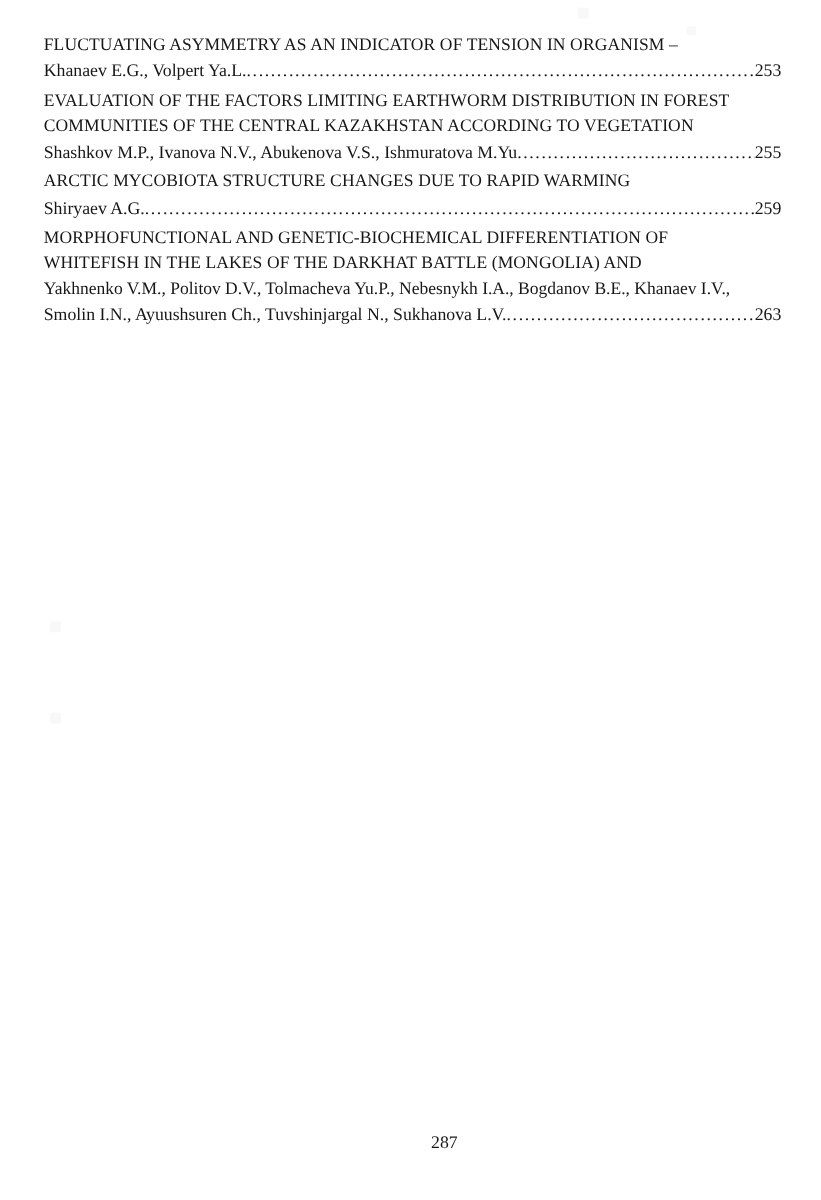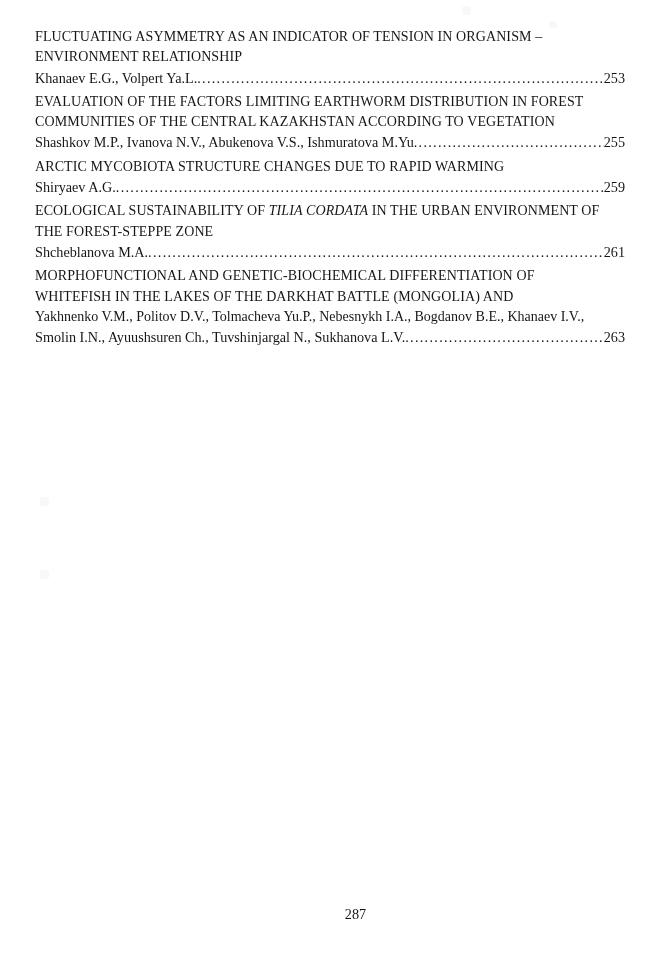--- a/index.html
+++ b/index.html
@@ -65,21 +65,20 @@
     border-radius: 2px;
   }
 </style>
 </head>
 <body>
 
 <div class="page">
   <div id="entries">
       <div class="entry">
         <div class="title-line"><span>FLUCTUATING ASYMMETRY AS AN INDICATOR OF TENSION IN ORGANISM –</span></div>
-        <div class="title-line"><span>ENVIRONMENT RELATIONSHIP</span></div>
         <div class="author-row">
           <span class="authors">Khanaev E.G., Volpert Ya.L.</span>
           <span class="leader"></span>
           <span class="pnum">253</span>
         </div>
       </div>
       <div class="entry">
         <div class="title-line"><span>EVALUATION OF THE FACTORS LIMITING EARTHWORM DISTRIBUTION IN FOREST</span></div>
         <div class="title-line"><span>COMMUNITIES OF THE CENTRAL KAZAKHSTAN ACCORDING TO VEGETATION</span></div>
         <div class="author-row">
@@ -87,29 +86,20 @@
           <span class="leader"></span>
           <span class="pnum">255</span>
         </div>
       </div>
       <div class="entry">
         <div class="title-line"><span>ARCTIC MYCOBIOTA STRUCTURE CHANGES DUE TO RAPID WARMING</span></div>
         <div class="author-row">
           <span class="authors">Shiryaev A.G.</span>
           <span class="leader"></span>
           <span class="pnum">259</span>
-        </div>
-      </div>
-      <div class="entry">
-        <div class="title-line"><span>ECOLOGICAL SUSTAINABILITY OF </span><span class="italic">TILIA CORDATA</span><span> IN THE URBAN ENVIRONMENT OF</span></div>
-        <div class="title-line"><span>THE FOREST-STEPPE ZONE</span></div>
-        <div class="author-row">
-          <span class="authors">Shcheblanova M.A.</span>
-          <span class="leader"></span>
-          <span class="pnum">261</span>
         </div>
       </div>
       <div class="entry">
         <div class="title-line"><span>MORPHOFUNCTIONAL AND GENETIC-BIOCHEMICAL DIFFERENTIATION OF</span></div>
         <div class="title-line"><span>WHITEFISH IN THE LAKES OF THE DARKHAT BATTLE (MONGOLIA) AND</span></div>
         <div class="author-pre-line">Yakhnenko V.M., Politov D.V., Tolmacheva Yu.P., Nebesnykh I.A., Bogdanov B.E., Khanaev I.V.,</div>
         <div class="author-row">
           <span class="authors">Smolin I.N., Ayuushsuren Ch., Tuvshinjargal N., Sukhanova L.V.</span>
           <span class="leader"></span>
           <span class="pnum">263</span>

